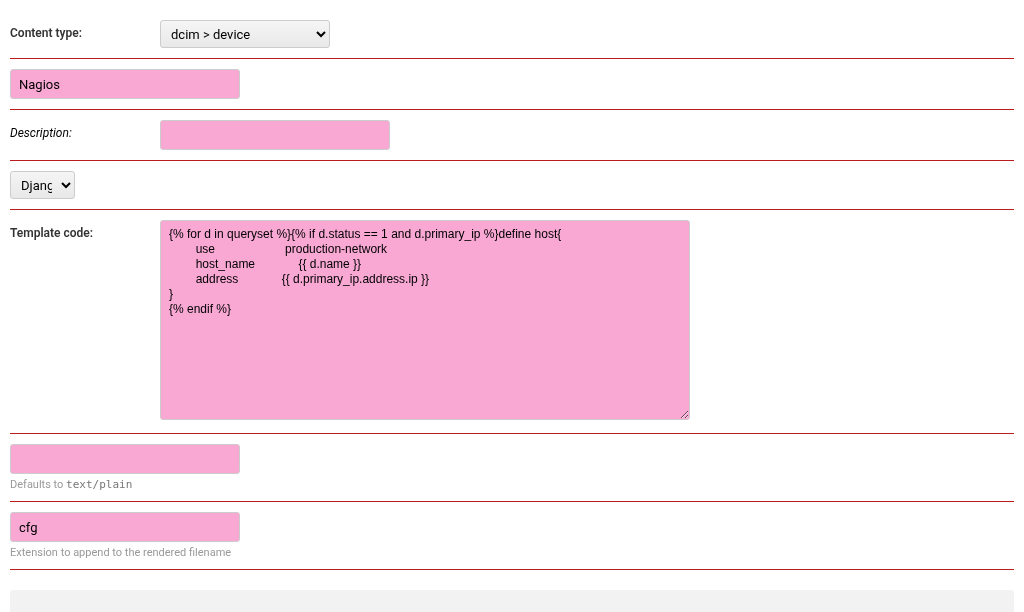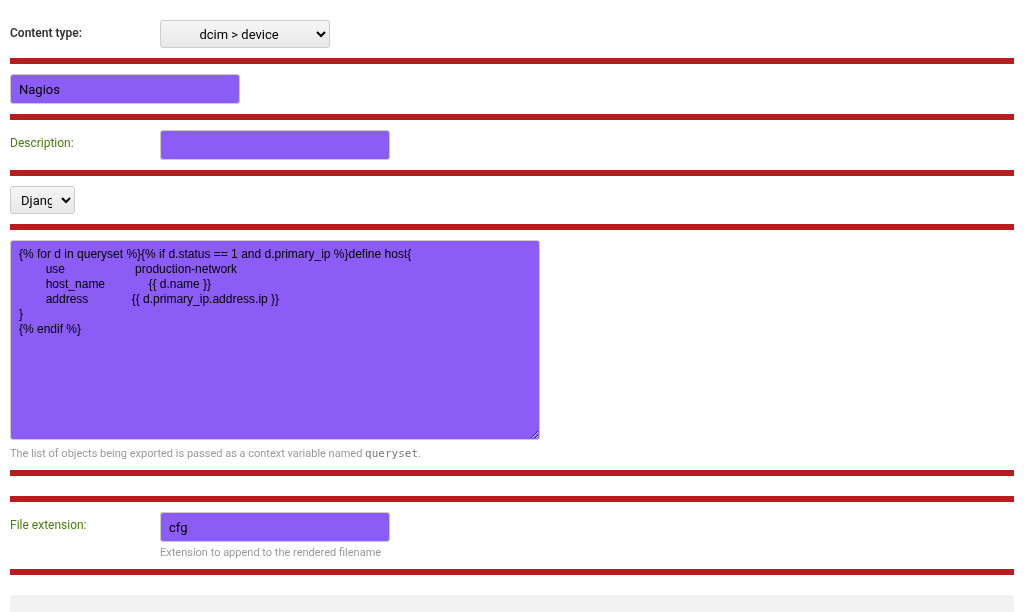--- a/index.html
+++ b/index.html
@@ -1,25 +1,25 @@
 <!DOCTYPE html>
 <html><head>
 <meta charset="utf-8">
 <style>
 * { box-sizing: border-box; margin: 0; padding: 0; }
 body { font-family: -apple-system, BlinkMacSystemFont, "Segoe UI", Roboto, Arial, sans-serif; font-size: 13px; color: #333; background: #fff; padding: 10px; }
-.form-row { display: flex; align-items: flex-start; padding: 10px 0; border-bottom: 6px solid #b91c1c; }
+.form-row { display: flex; align-items: flex-start; padding: 10px 0; border-bottom: 1px solid #b91c1c; }
 .form-row:last-of-type { border-bottom: none; }
 .form-label { width: 150px; flex-shrink: 0; font-size: 12px; color: #333; padding-top: 6px; }
 .form-label.bold { font-weight: 600; }
-.form-label.muted { color: #4d7c0f; }
+.form-label.muted { color: #000000; font-style: italic; }
 .form-field { flex: 1; }
-.input-text, .select, .textarea { font-family: inherit; font-size: 13px; border: 1px solid #ccc; border-radius: 3px; background: #8b5cf6; padding: 5px 8px; }
+.input-text, .select, .textarea { font-family: inherit; font-size: 13px; border: 1px solid #ccc; border-radius: 3px; background: #f9a8d4; padding: 5px 8px; }
 .input-text { width: 230px; height: 30px; }
-.select { background: linear-gradient(#f5f5f5,#e8e8e8); height: 28px; padding: 3px 6px; text-align: center; }
+.select { background: linear-gradient(#f5f5f5,#e8e8e8); height: 28px; padding: 3px 6px; }
 .select.content-type { width: 170px; }
 .select.template-lang { width: 65px; }
 .textarea { width: 530px; height: 200px; font-family: Arial, sans-serif; font-size: 12px; line-height: 1.25; padding: 6px 8px; resize: both; }
 .help-text { font-size: 11px; color: #999; margin-top: 4px; }
 .help-text code { font-family: Menlo, Consolas, monospace; font-size: 11px; color: #777; }
 .button-bar { background: #f2f2f2; padding: 14px 16px; margin-top: 20px; border-radius: 3px; display: flex; align-items: center; }
 .spacer { flex: 1; }
 </style>
 </head>
 <body>
@@ -48,38 +48,41 @@
 
 <div class="form-row">
   <div class="form-field">
     <select class="select template-lang">
       <option>Django</option>
     </select>
   </div>
 </div>
 
 <div class="form-row">
+  <div class="form-label bold">Template code:</div>
   <div class="form-field">
     <textarea class="textarea" style="">{% for d in queryset %}{% if d.status == 1 and d.primary_ip %}define host{
         use                     production-network
         host_name             {{ d.name }}
         address             {{ d.primary_ip.address.ip }}
 }
 {% endif %}</textarea>
+  </div>
+</div>
+
+<div class="form-row">
+  <div class="form-field">
+    <input type="text" class="input-text" value="" style="">
     <div class="help-text">
-      <span>The list of objects being exported is passed as a context variable named </span><code>queryset</code><span>.</span>
+      <span>Defaults to </span><code>text/plain</code>
     </div>
   </div>
 </div>
 
 <div class="form-row">
-</div>
-
-<div class="form-row">
-  <div class="form-label muted">File extension:</div>
   <div class="form-field">
     <input type="text" class="input-text" value="cfg" style="">
     <div class="help-text">Extension to append to the rendered filename</div>
   </div>
 </div>
 
 <div class="button-bar">
 
   <div class="spacer"></div>
 

